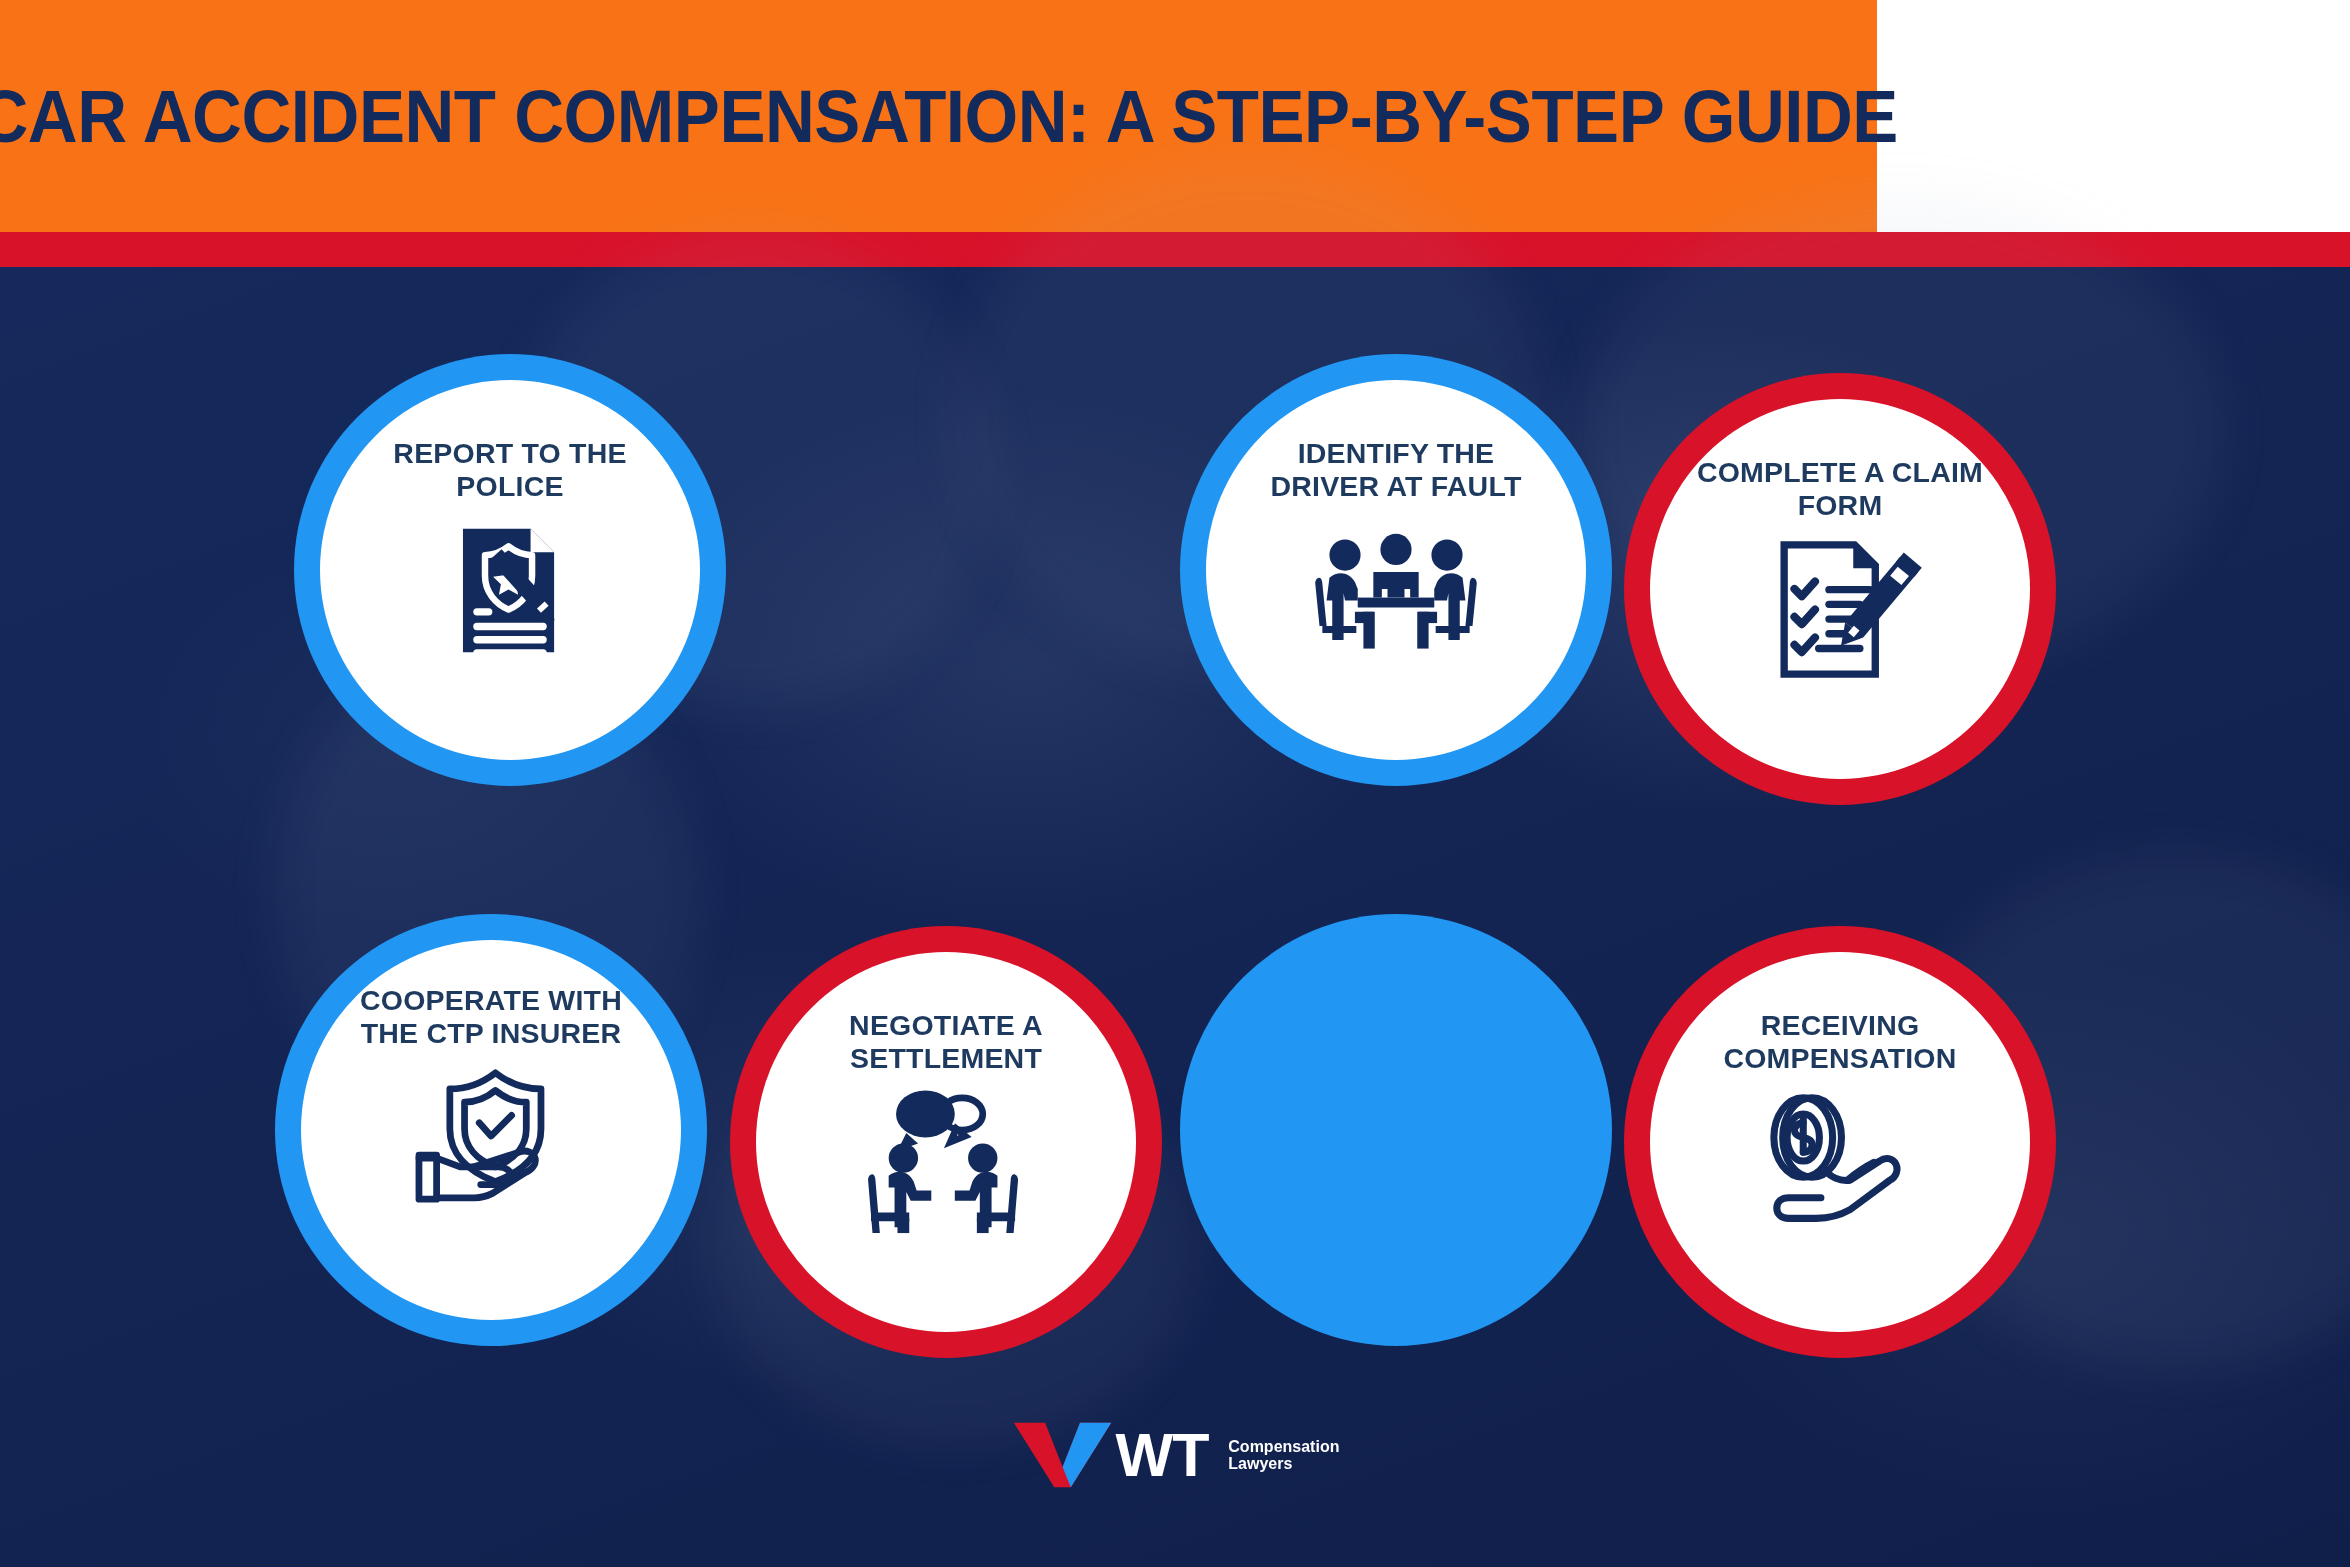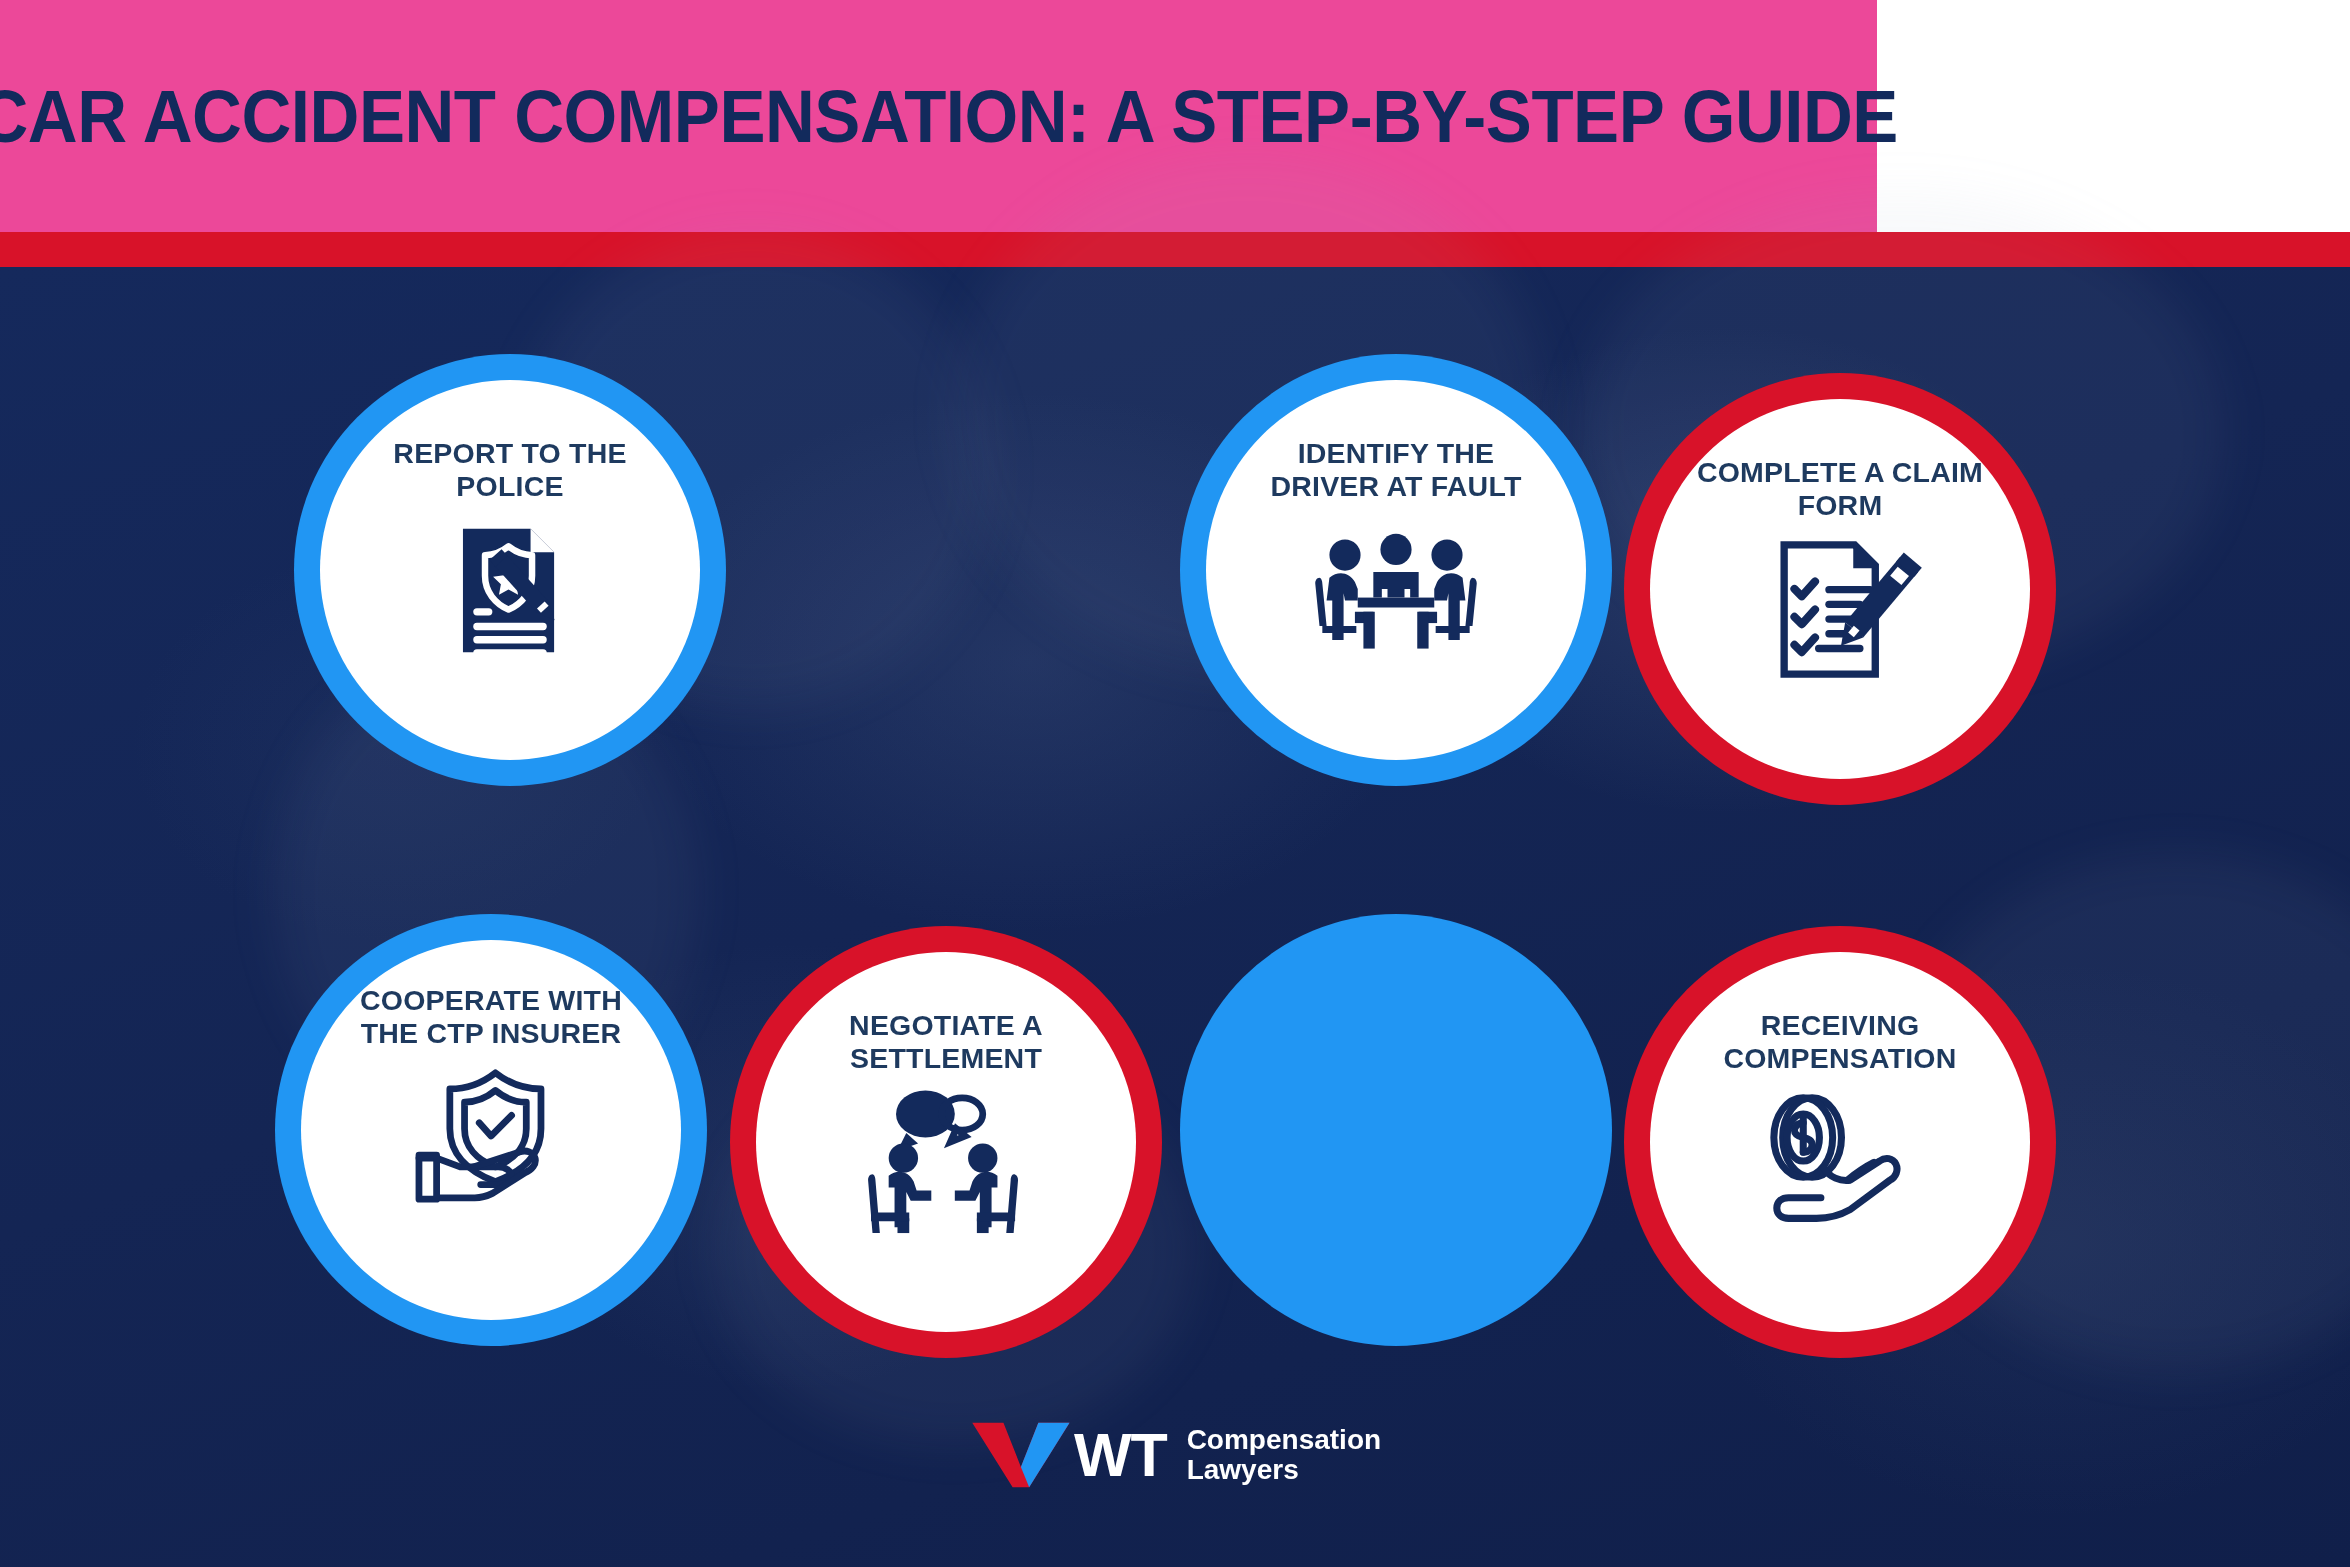--- a/index.html
+++ b/index.html
@@ -11,21 +11,21 @@
   #stage {
     position:relative;
     width:2351px; height:1568px;
     overflow:hidden;
     background:#fff;
   }
 
   
   #header {
     position:absolute; left:0; top:0; width:1877px; height:232px;
-    background:#ec4899;
+    background:#f97316;
     display:flex; align-items:center; justify-content:center;
   }
   #title {
     font-size:75px;
     font-weight:bold;
     letter-spacing:-0.5px;
     color:#122A5C;
     text-align:center;
     white-space:nowrap;
     transform:scaleX(0.92);
@@ -105,21 +105,21 @@
   }
   #logo-mark { width:101px; height:72px; display:block; }
   #logo-wt {
     font-size:61px; font-weight:bold; color:#ffffff;
     letter-spacing:-0.9px; line-height:0.9;
     margin-left:-13px;
   }
   #logo-text {
     display:flex; flex-direction:column;
     color:#ffffff;
-    font-size:28px; font-weight:bold; line-height:1.08;
+    font-size:16px; font-weight:bold; line-height:1.08;
     margin-left:3.7px;
   }
 </style>
 </head>
 <body>
 
 <div id="stage">
 
   <div id="header">
     <div id="title">CAR ACCIDENT COMPENSATION: A STEP-BY-STEP GUIDE</div>

